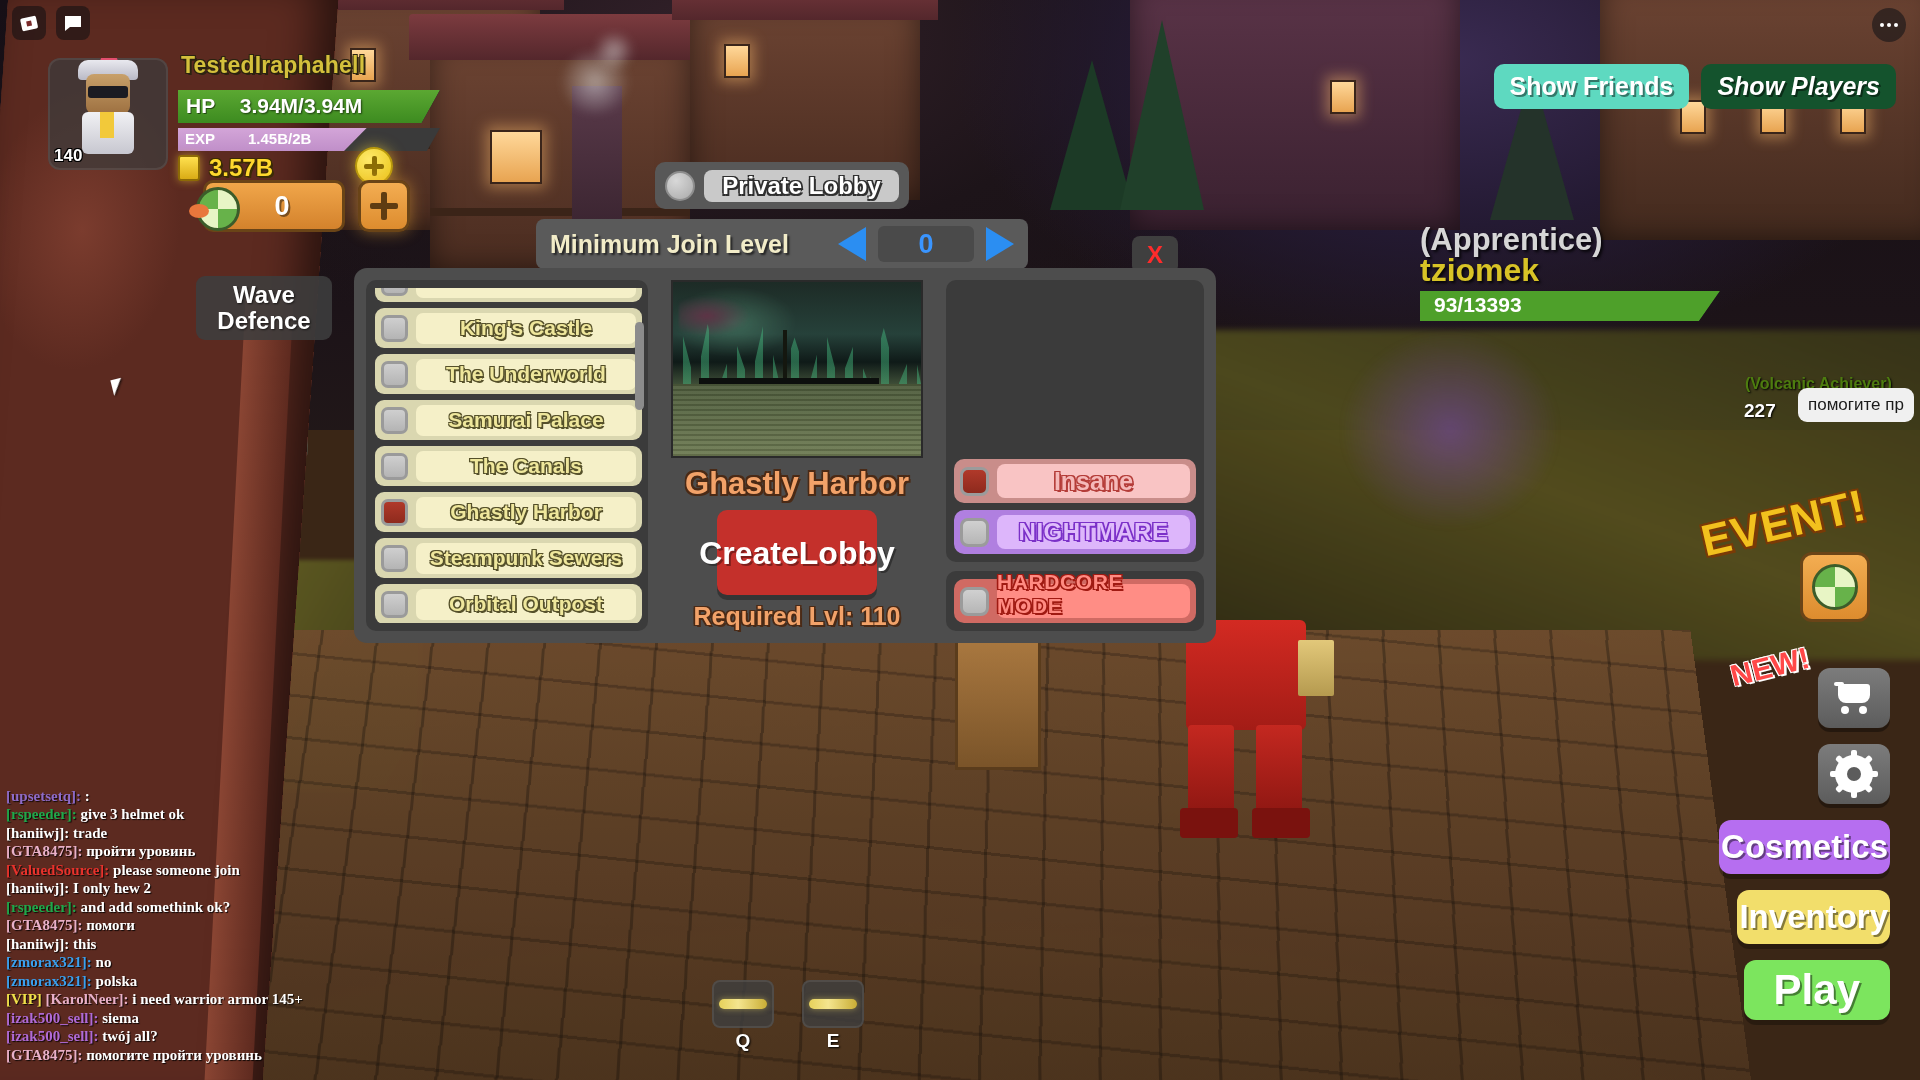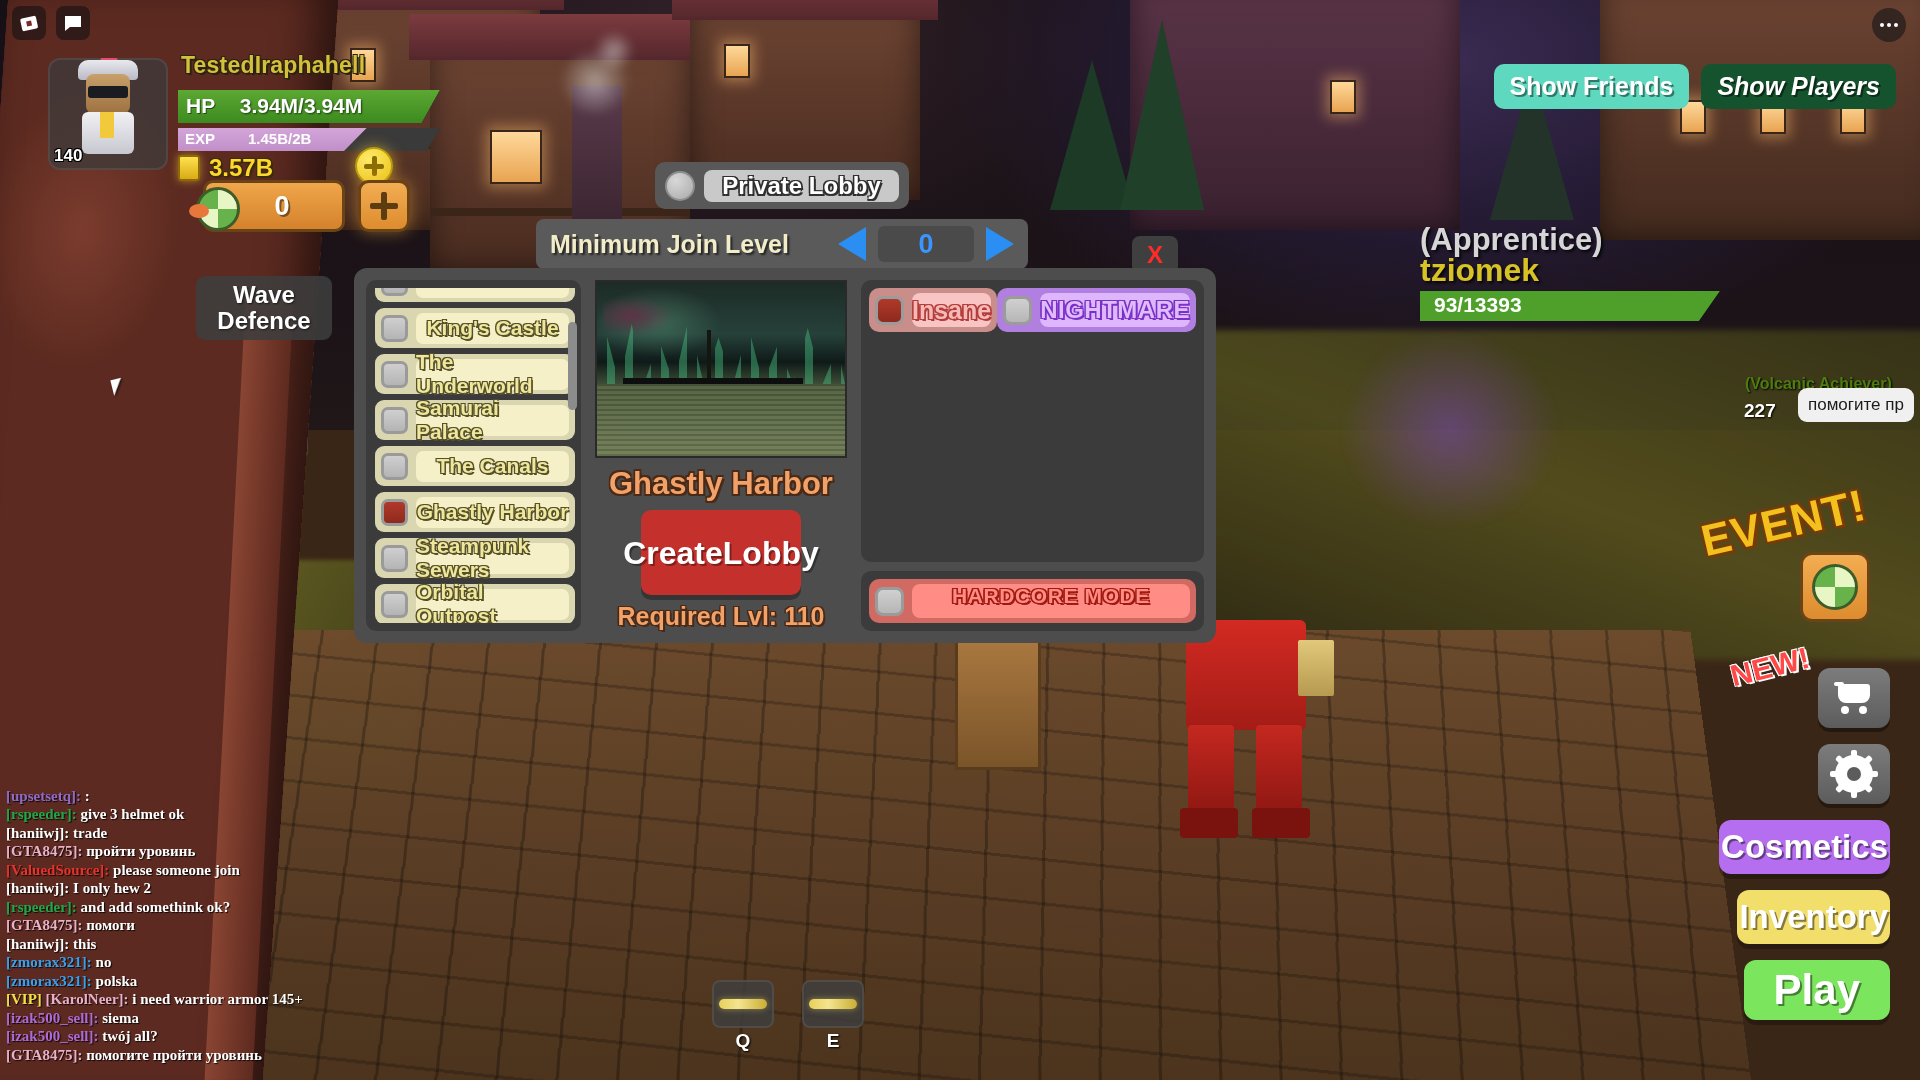--- a/index.html
+++ b/index.html
@@ -455,21 +455,21 @@
   }
   .req-lvl {
     margin-top:7px; color:#f2a269; font-size:25px; font-weight:bold;
     text-shadow:2px 2px 0 #4a2a16,-1.4px -1.4px 0 #4a2a16,1.4px -1.4px 0 #4a2a16,-1.4px 1.4px 0 #4a2a16;
   }
 
   
   .diff-col { flex:1; display:flex; flex-direction:column; }
   .diff-panel {
     flex:1; background:#3b3b3b; border-radius:10px; position:relative;
-    display:flex; justify-content:flex-end; padding:8px;
+    display:flex; flex-direction:column; justify-content:flex-end; padding:8px;
   }
   .diff-btn {
     height:44px; border-radius:10px; display:flex; align-items:center; padding:0 6px; gap:8px;
     margin-bottom:7px;
   }
   .diff-btn:last-child { margin-bottom:0; }
   .diff-btn.insane { background:#c98d8a; }
   .diff-btn.nightmare { background:#b07fe0; }
   .diff-knob {
     width:29px; height:29px; border-radius:8px;
@@ -484,21 +484,21 @@
     text-shadow:1.8px 1.8px 0 #b43c38,-1.4px -1.4px 0 #b43c38,1.4px -1.4px 0 #b43c38,-1.4px 1.4px 0 #b43c38;
   }
   .diff-txt.nightmare {
     color:#dfbcfb; font-size:24px; font-weight:bold; letter-spacing:.5px;
     text-shadow:1.8px 1.8px 0 #7b30c8,-1.4px -1.4px 0 #7b30c8,1.4px -1.4px 0 #7b30c8,-1.4px 1.4px 0 #7b30c8;
   }
   .hardcore-panel {
     margin-top:9px; background:#3b3b3b; border-radius:10px; padding:8px;
   }
   .hardcore-btn { height:44px; border-radius:10px; background:#d06a63; display:flex;align-items:center;padding:0 6px;gap:8px;}
-  .hc-lbl-box { flex:1; height:34px; border-radius:8px; background:#ff8d85; display:flex;align-items:flex-start;justify-content:center;}
+  .hc-lbl-box { flex:1; height:34px; border-radius:8px; background:#ff8d85; display:flex;align-items:flex-end;justify-content:center;}
   .hc-txt {
     color:#ff8b82; font-size:21px; font-weight:bold; letter-spacing:.6px;
     text-shadow:1.8px 1.8px 0 #a01a12,-1.4px -1.4px 0 #a01a12,1.4px -1.4px 0 #a01a12,-1.4px 1.4px 0 #a01a12;
   }
 
   
   .cursor {
     position:absolute; left:112px; top:378px; width:0;height:0; z-index:60;
     border-left:11px solid #fff; border-bottom:16px solid transparent; border-right:7px solid transparent;
     transform:rotate(-14deg);

